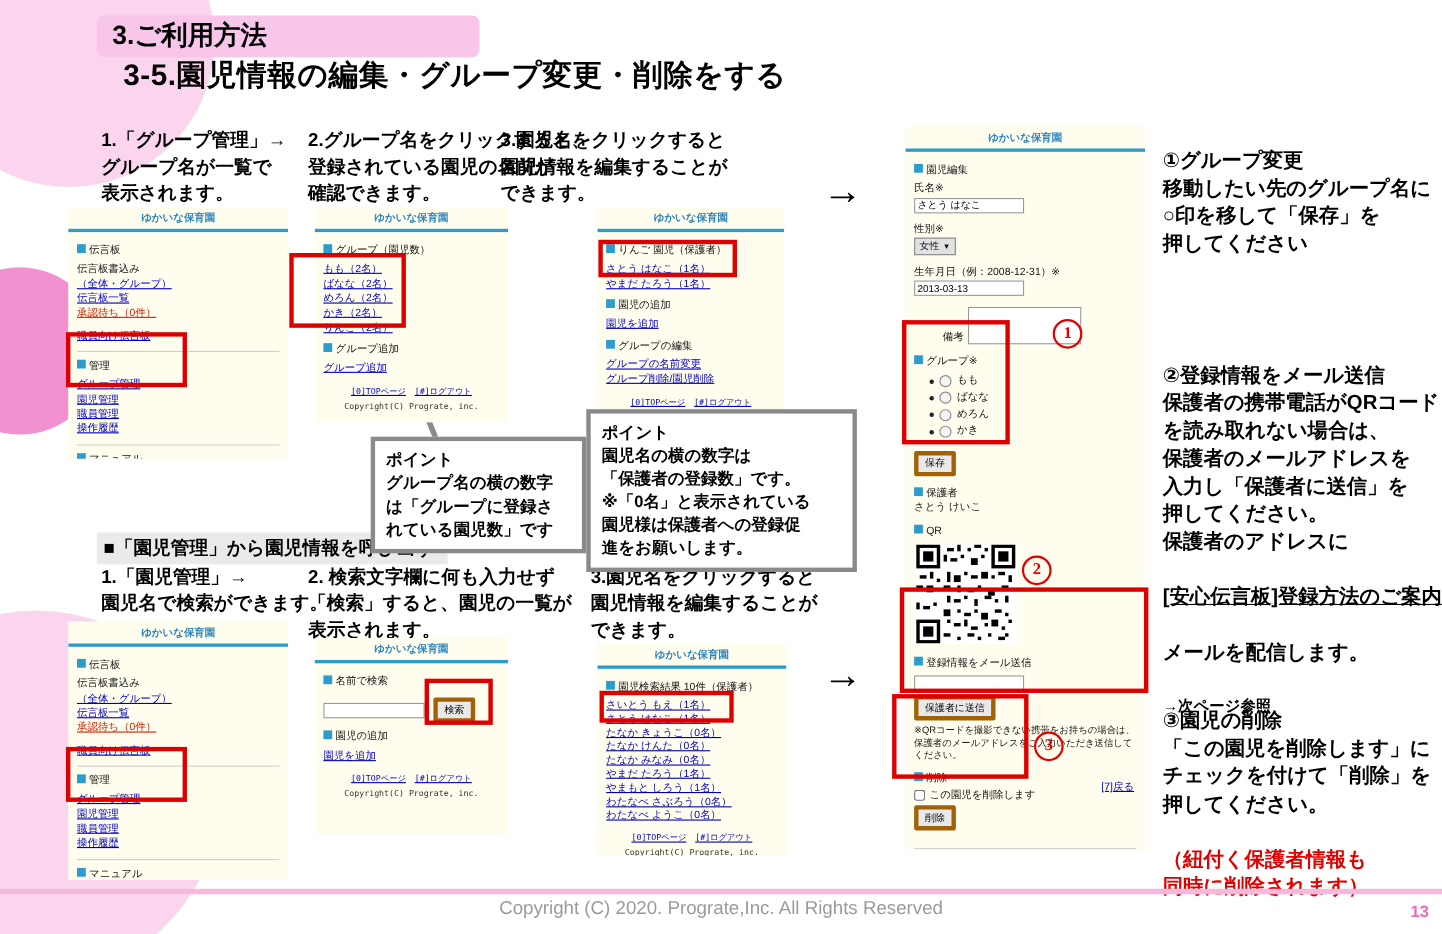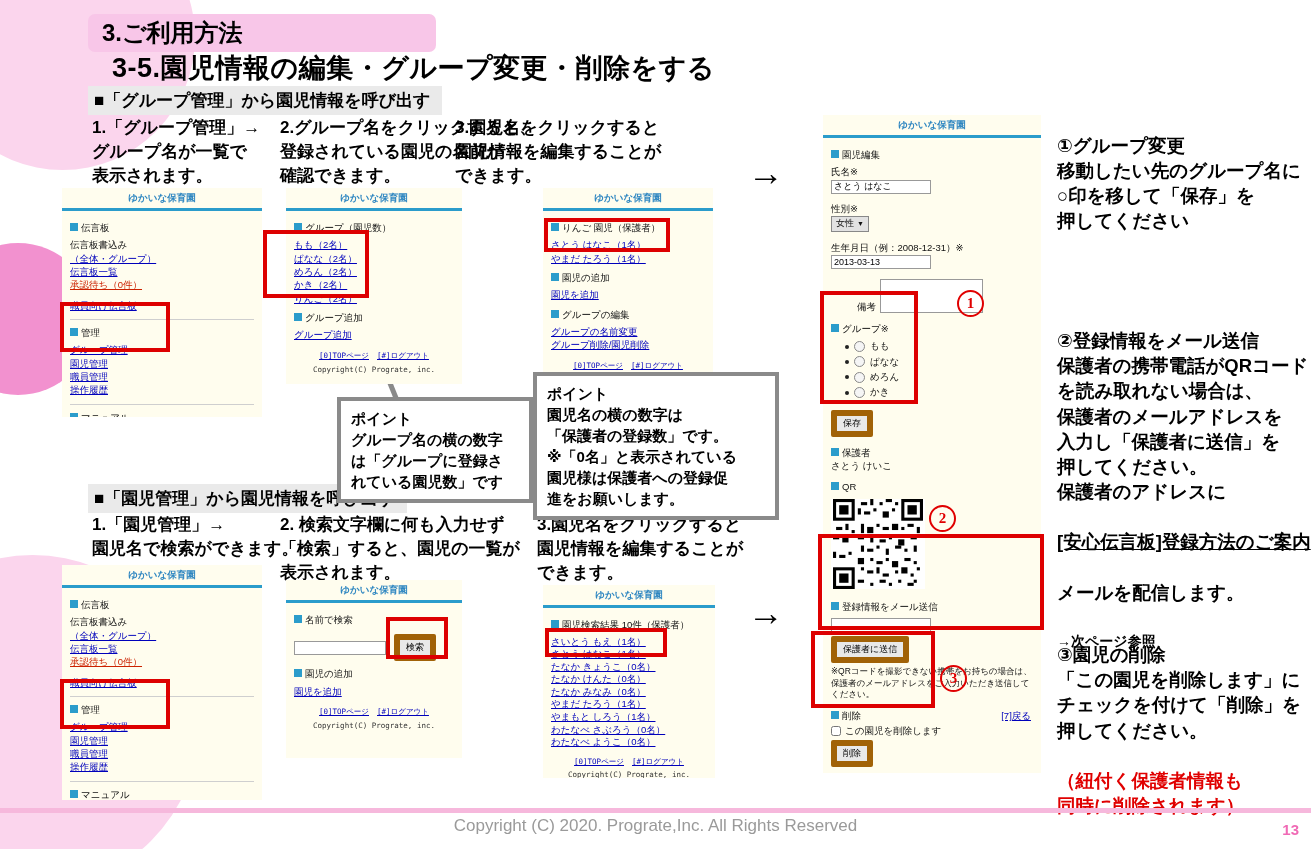--- a/index.html
+++ b/index.html
@@ -30,21 +30,21 @@
   .bsq{display:inline-block;width:8px;height:8px;background:#2B9CCB;margin-right:3px;}
   .plink{color:#0000BB;text-decoration:underline;cursor:pointer;display:inline-block;}
   .redlink{color:#CC2200;text-decoration:underline;cursor:pointer;display:inline-block;}
   .row{margin:1px 0;}
   .psep{border:none;border-top:1px solid #CFCFCF;margin:7px 0 5px 0;}
   .pfoot{text-align:center;font-size:7.5px;font-family:"DejaVu Sans Mono",monospace;margin-top:9px;}
   .pfoot a{color:#0000BB;text-decoration:underline;margin:0 4px;cursor:pointer;}
   .pcopy{text-align:center;font-size:7.5px;font-family:"DejaVu Sans Mono",monospace;color:#333;margin-top:4px;}
   
   .tinput{background:#fff;border:1px solid #999;font-size:9px;height:14px;padding:0 2px;width:100px;box-sizing:border-box;display:block;}
-  .tbtn{background:#E9E9E9;border:6px solid #a16207;font-size:9px;padding:1px 6px;border-radius:2px;cursor:pointer;
+  .tbtn{background:#E9E9E9;border:4px solid #a16207;font-size:9px;padding:1px 6px;border-radius:2px;cursor:pointer;
         font-family:Liberation Sans, sans-serif;}
   .selectbox{display:inline-block;background:#E2E2E2;border:1px solid #888;font-size:9px;padding:1px 4px;cursor:pointer;}
   .selectbox .arr{font-size:7px;margin-left:3px;}
   .memo{width:97px;height:28px;border:1px solid #999;background:#fff;resize:none;}
   .memorow{display:flex;align-items:flex-end;gap:4px;margin-top:10px;margin-left:26px;}
   .rrow{display:flex;align-items:center;gap:5px;margin:3px 0 3px 14px;}
   .bdot{width:4px;height:4px;background:#222;border-radius:50%;flex:none;}
   .radio{width:9px;height:9px;border:1px solid #888;border-radius:50%;background:#F5F5F5;flex:none;cursor:pointer;}
   .chkrow{display:flex;align-items:center;gap:4px;margin:3px 0;}
   .chkrow input{width:10px;height:10px;margin:0;cursor:pointer;}
@@ -66,21 +66,20 @@
   <div class="deco" style="left:-135px;top:555px;width:335px;height:335px;background:#FBD5ED;"></div>
 
   <svg class="overlay" width="1311" height="849">
     <line x1="352" y1="289" x2="396" y2="398" stroke="#8A8A8A" stroke-width="5"></line>
     <line x1="620" y1="244" x2="621" y2="372" stroke="#8A8A8A" stroke-width="5"></line>
   </svg>
 
   <div class="tagbar"><span>3.ご利用方法</span></div>
   <div class="maintitle">3-5.園児情報の編集・グループ変更・削除をする</div>
 
-  <div class="secheading" style="left:88px;top:86px;">■「グループ管理」から園児情報を呼び出す</div>
   <div class="step" style="left:92px;top:116px;">1.「グループ管理」→
 グループ名が一覧で
 表示されます。</div>
   <div class="step" style="left:280px;top:116px;">2.グループ名をクリックすると、
 登録されている園児の名前が
 確認できます。</div>
   <div class="step" style="left:455px;top:116px;">3.園児名をクリックすると
 園児情報を編集することが
 できます。</div>
   <div class="bigarrow" style="left:748px;top:152px;">→</div>

